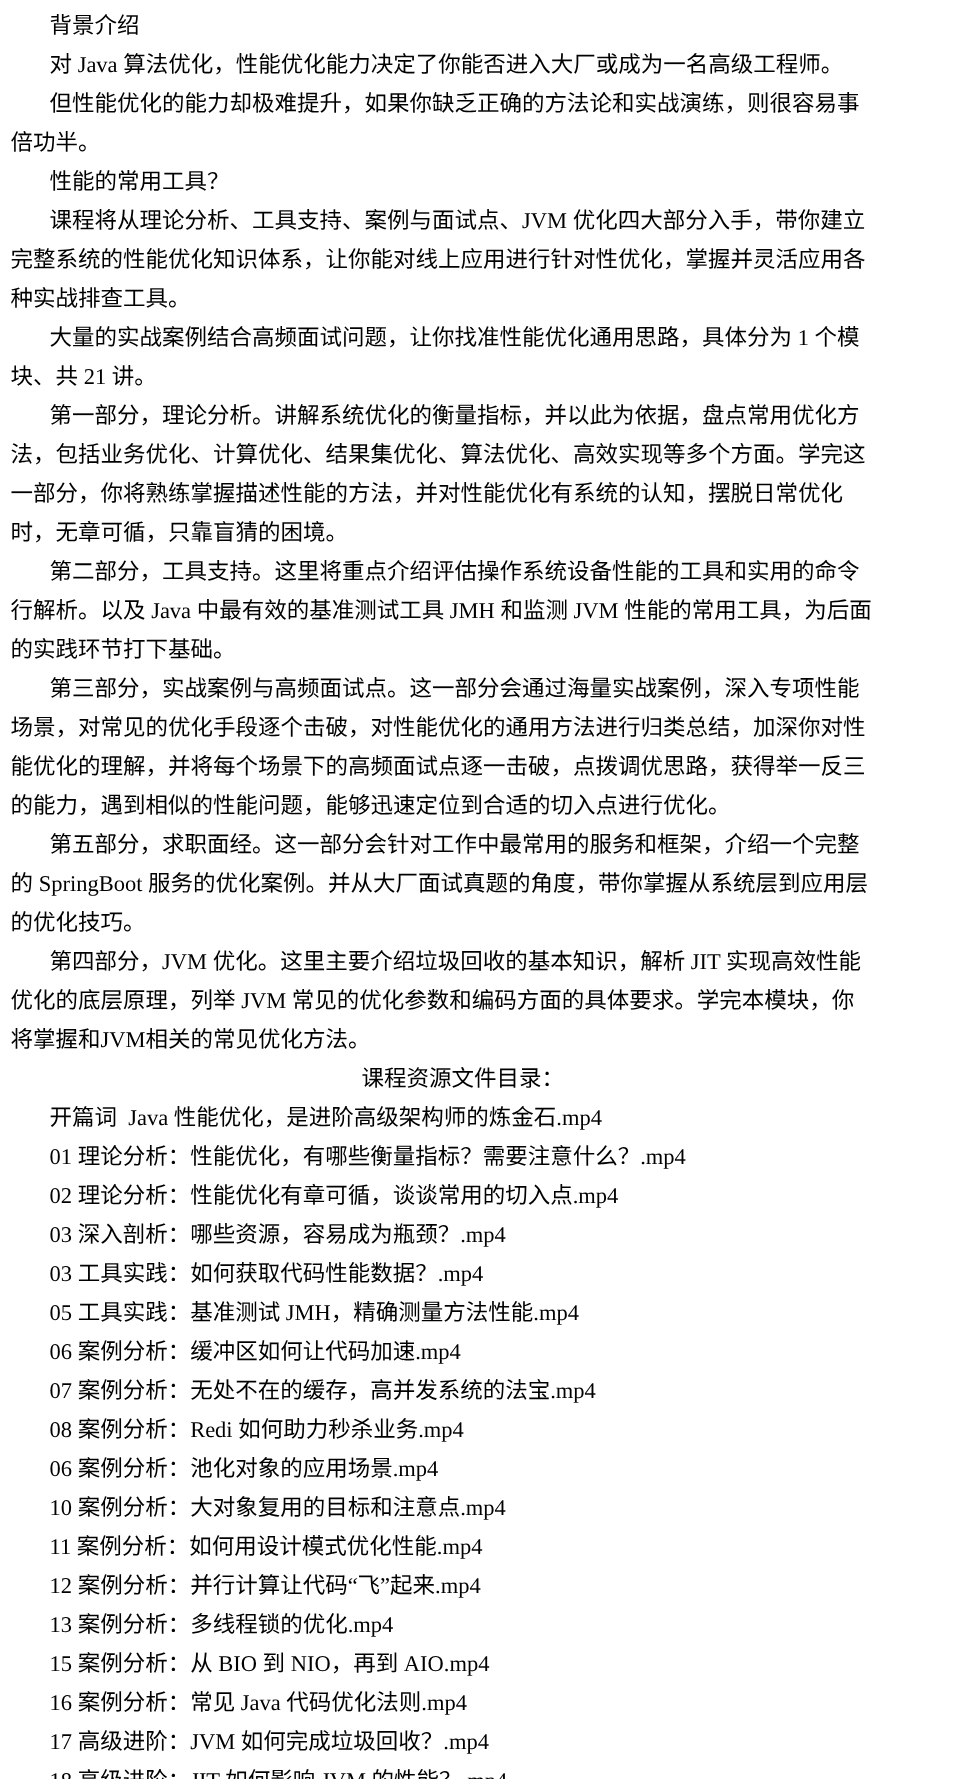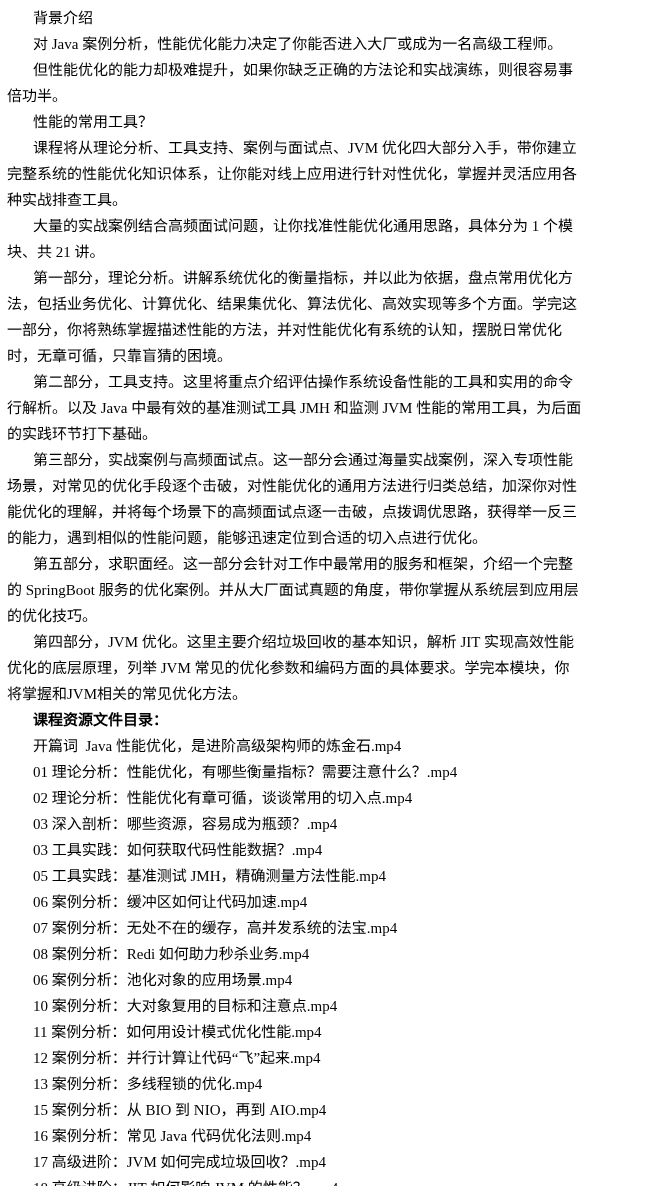--- a/index.html
+++ b/index.html
@@ -23,30 +23,31 @@
     background: #ffffff;
   }
   .doc-line {
     margin: 0;
     line-height: 26px;
     text-indent: 26px;
     white-space: pre-wrap;
     word-break: break-word;
   }
   .doc-line.bold {
-    font-weight: bold;
+    font-weight: normal;
+    text-align: center;
   }
 </style>
 </head>
 <body>
 
 <div class="doc-page">
 
   <p class="doc-line">背景介绍</p>
-  <p class="doc-line">对 Java 案例分析，性能优化能力决定了你能否进入大厂或成为一名高级工程师。</p>
+  <p class="doc-line">对 Java 算法优化，性能优化能力决定了你能否进入大厂或成为一名高级工程师。</p>
   <p class="doc-line">但性能优化的能力却极难提升，如果你缺乏正确的方法论和实战演练，则很容易事倍功半。</p>
   <p class="doc-line">性能的常用工具？</p>
   <p class="doc-line">课程将从理论分析、工具支持、案例与面试点、JVM 优化四大部分入手，带你建立完整系统的性能优化知识体系，让你能对线上应用进行针对性优化，掌握并灵活应用各种实战排查工具。</p>
   <p class="doc-line">大量的实战案例结合高频面试问题，让你找准性能优化通用思路，具体分为 1 个模块、共 21 讲。</p>
   <p class="doc-line">第一部分，理论分析。讲解系统优化的衡量指标，并以此为依据，盘点常用优化方法，包括业务优化、计算优化、结果集优化、算法优化、高效实现等多个方面。学完这一部分，你将熟练掌握描述性能的方法，并对性能优化有系统的认知，摆脱日常优化时，无章可循，只靠盲猜的困境。</p>
   <p class="doc-line">第二部分，工具支持。这里将重点介绍评估操作系统设备性能的工具和实用的命令行解析。以及 Java 中最有效的基准测试工具 JMH 和监测 JVM 性能的常用工具，为后面的实践环节打下基础。</p>
   <p class="doc-line">第三部分，实战案例与高频面试点。这一部分会通过海量实战案例，深入专项性能场景，对常见的优化手段逐个击破，对性能优化的通用方法进行归类总结，加深你对性能优化的理解，并将每个场景下的高频面试点逐一击破，点拨调优思路，获得举一反三的能力，遇到相似的性能问题，能够迅速定位到合适的切入点进行优化。</p>
   <p class="doc-line">第五部分，求职面经。这一部分会针对工作中最常用的服务和框架，介绍一个完整的 SpringBoot 服务的优化案例。并从大厂面试真题的角度，带你掌握从系统层到应用层的优化技巧。</p>
   <p class="doc-line">第四部分，JVM 优化。这里主要介绍垃圾回收的基本知识，解析 JIT 实现高效性能优化的底层原理，列举 JVM 常见的优化参数和编码方面的具体要求。学完本模块，你将掌握和JVM相关的常见优化方法。</p>
 

